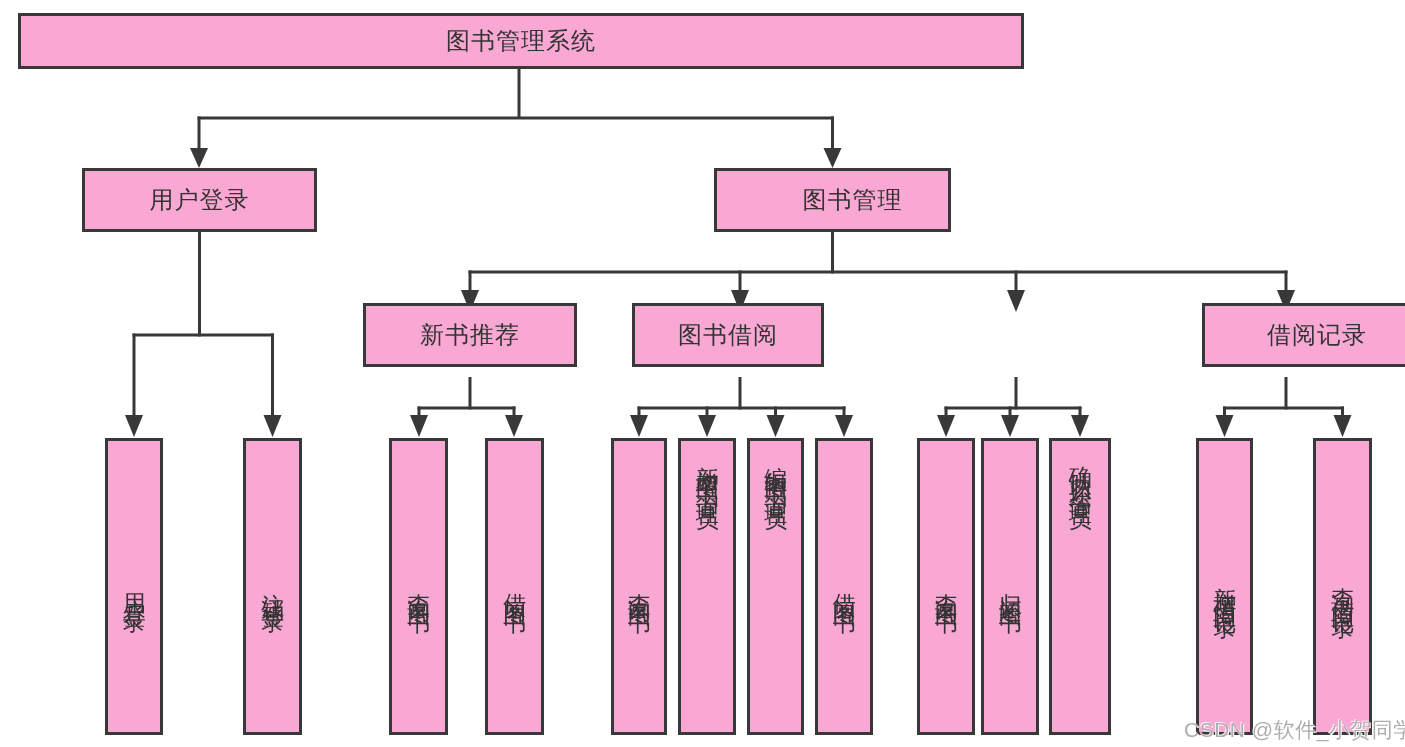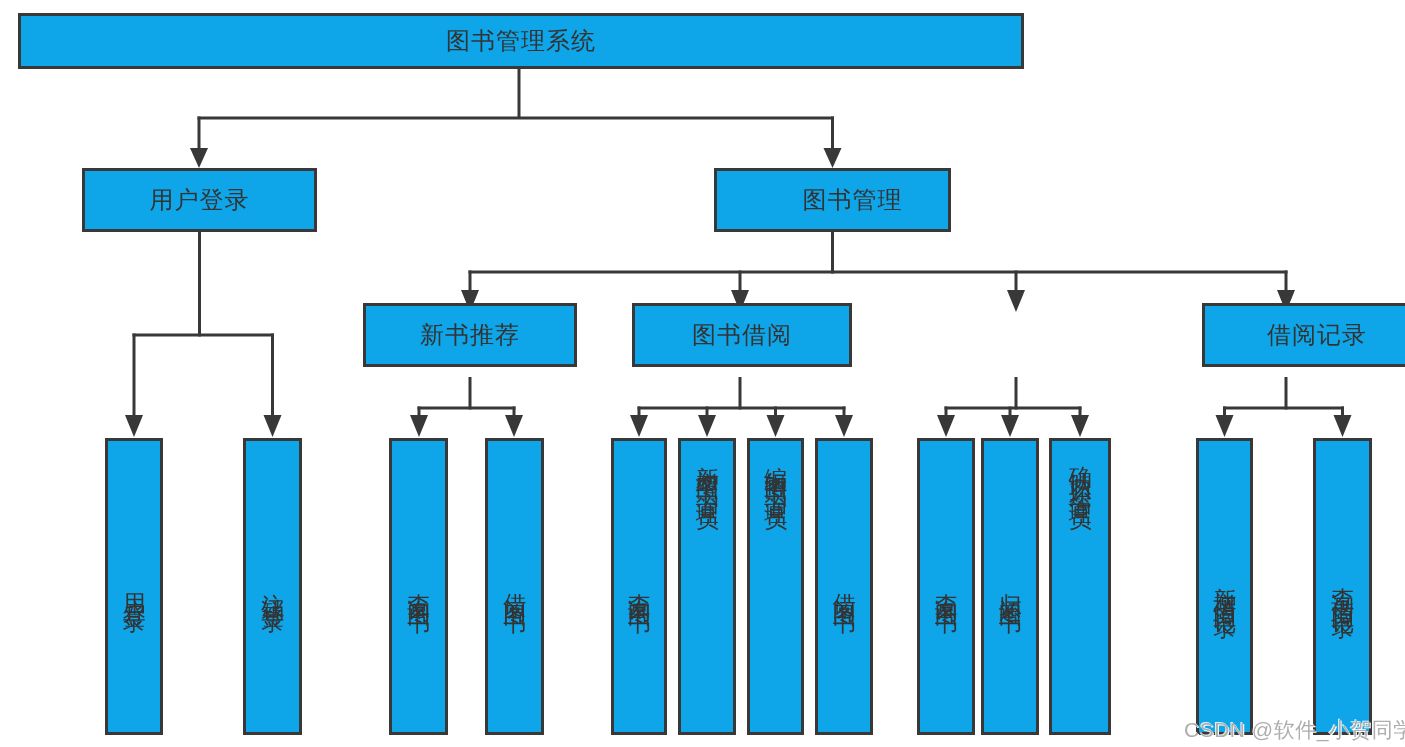--- a/index.html
+++ b/index.html
@@ -12,21 +12,21 @@
     overflow: hidden;
   }
   #wires {
     position: absolute;
     left: 0; top: 0;
     width: 1405px; height: 747px;
   }
   .box {
     position: absolute;
     box-sizing: border-box;
-    background: #0ea5e9;
+    background: #f9a8d4;
     border: 3px solid #383838;
     color: #333333;
     display: flex;
     align-items: center;
     justify-content: center;
     font-size: 24px;
     letter-spacing: 1px;
     white-space: nowrap;
   }
   .hbox { top: 168px; height: 64px; }
@@ -137,21 +137,21 @@
   <div class="box hbox" style="left:82px; width:235px;">
     <span>用户登录</span>
   </div>
   <div class="box hbox" style="left:714px; width:237px;padding-left:40px;">
     <span>图书管理</span>
   </div>
 
   <div class="box l3box" style="left:363px; width:214px;">
     <span>新书推荐</span>
   </div>
-  <div class="box l3box" style="left:632px; width:220px;">
+  <div class="box l3box" style="left:632px; width:192px;">
     <span>图书借阅</span>
   </div>
   <div class="box l3box" style="left:1179px; width:230px;margin-left:23px;">
     <span>借阅记录</span>
   </div>
 
   <div class="box leaf" style="left:105px; width:58px;">
     <span>用户登录</span>
   </div>
   <div class="box leaf" style="left:243px; width:59px;">

